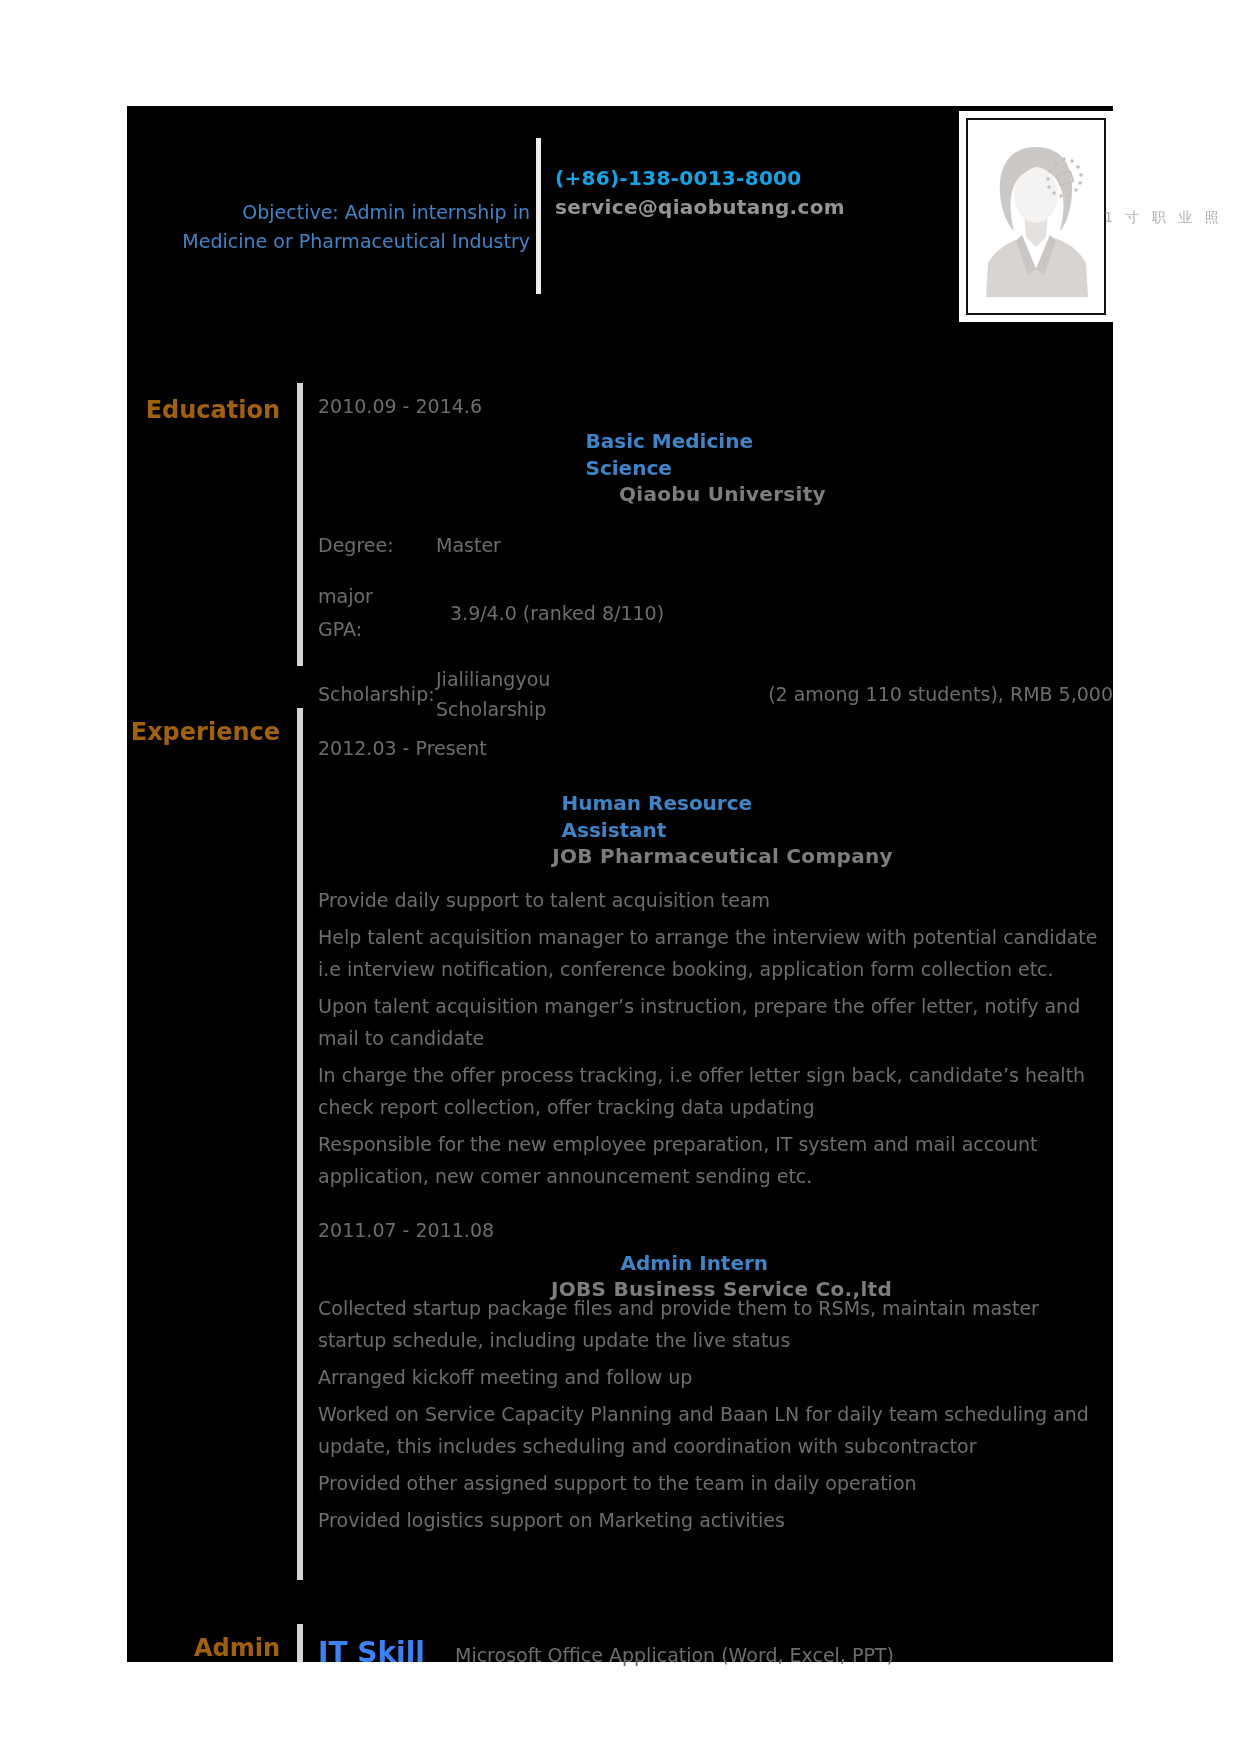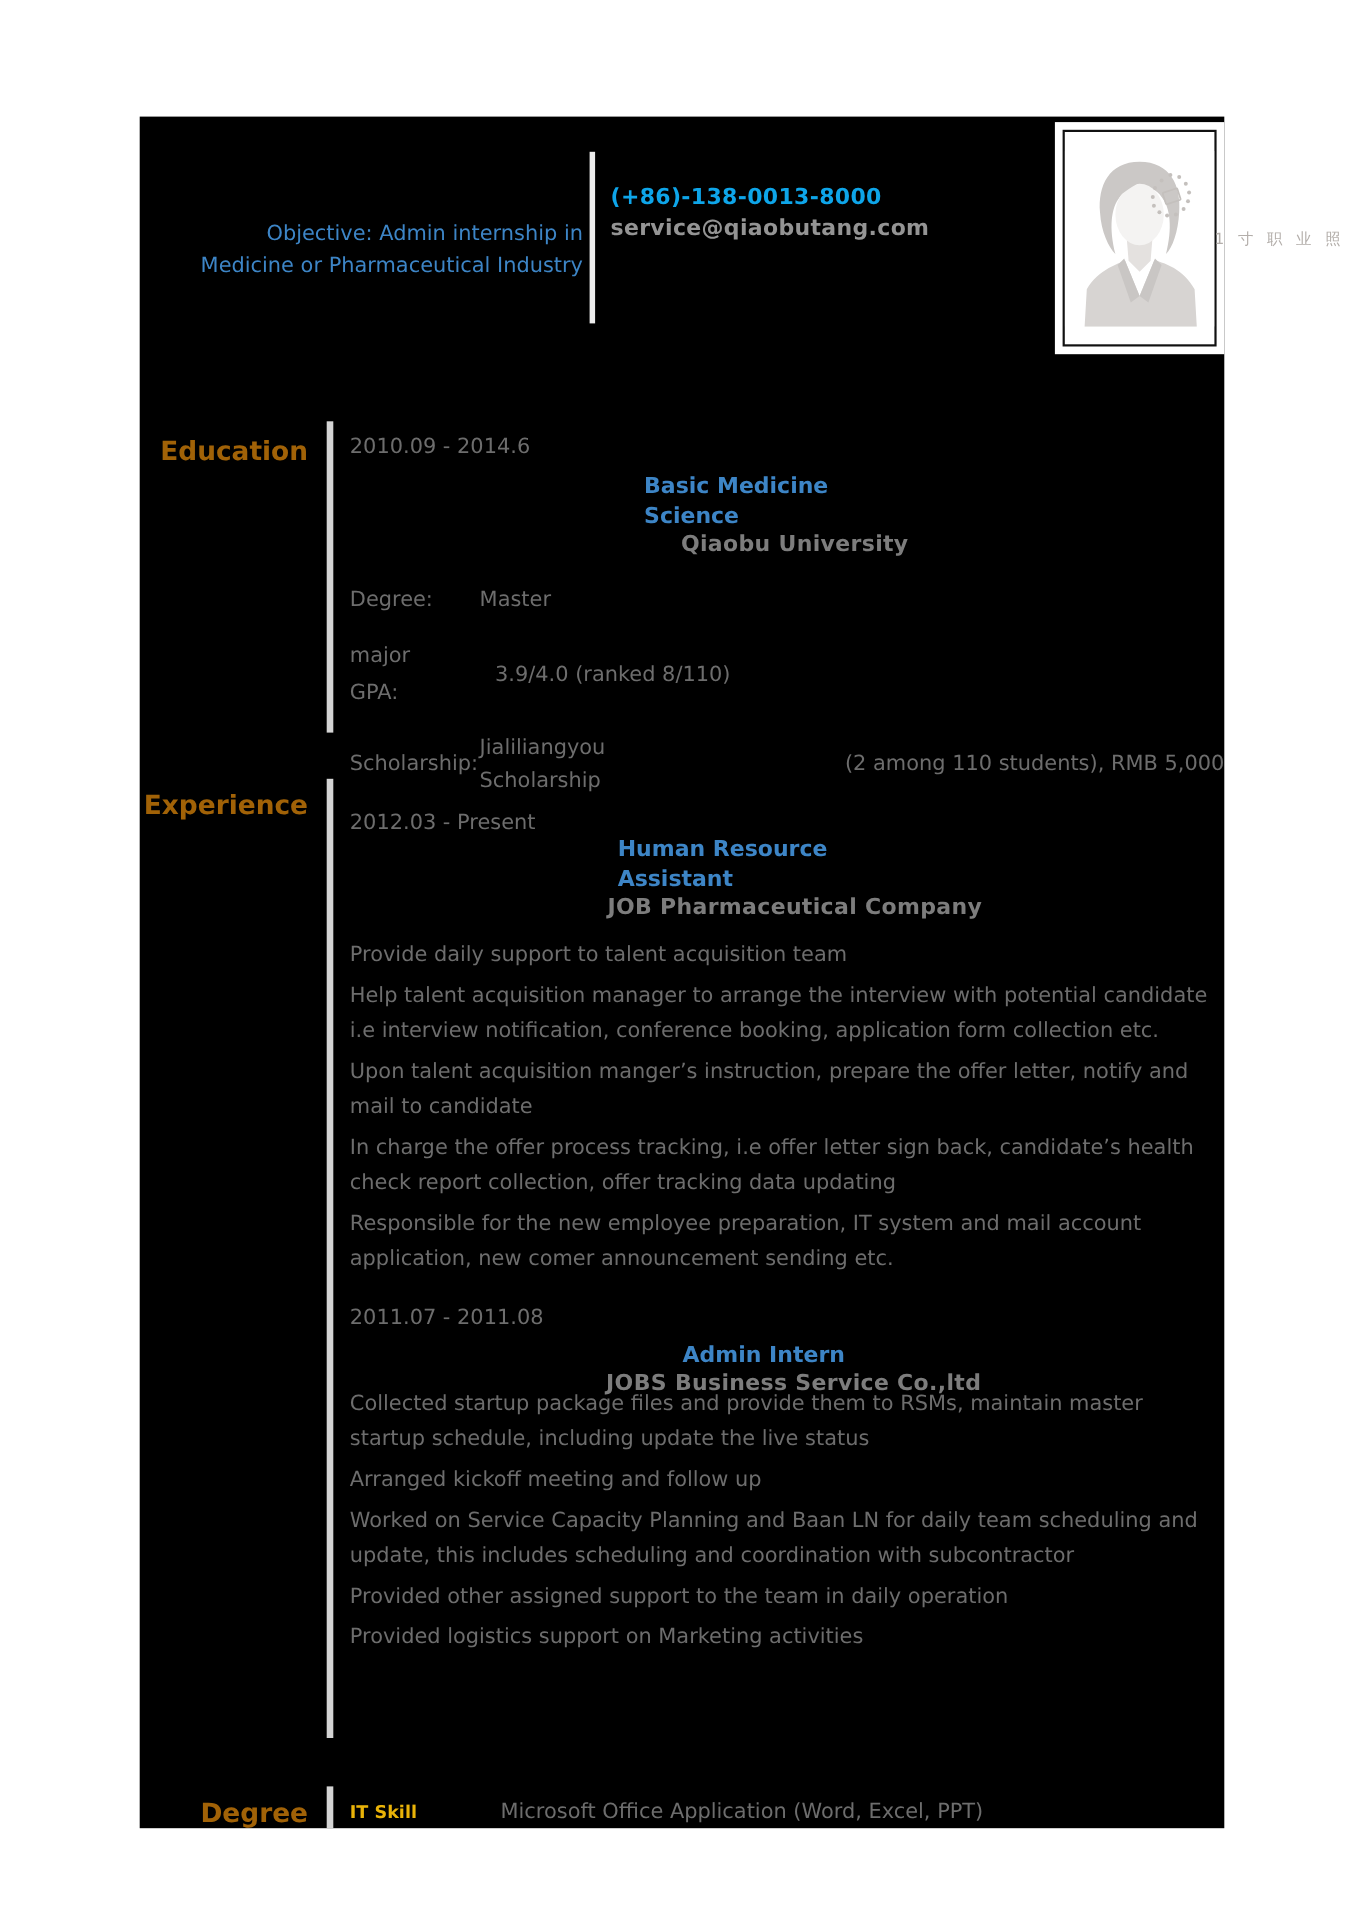--- a/index.html
+++ b/index.html
@@ -43,21 +43,21 @@
   
   .detail-row { display:flex; align-items:center; color:#6d6d6d; font-size:19px; line-height:30px; }
   .detail-label { width:118px; flex:none; }
   .two-line { line-height:33px; }
 
   
   .bullets p { color:#6d6d6d; font-size:19px; line-height:32px; margin-bottom:5px; }
 
   
   .skill-row { display:flex; align-items:baseline; }
-  .it-skill { color:#eab308; font-size:16px; font-weight:bold; width:137px; flex:none; }
+  .it-skill { color:#3b82f6; font-size:28px; font-weight:bold; width:137px; flex:none; }
 </style>
 </head>
 <body>
 
 <div class="sheet">
   <div class="resume">
 
     <div class="objective">Objective: Admin internship in Medicine or Pharmaceutical Industry</div>
     <div class="hdr-bar"></div>
     <div class="contact">
@@ -131,21 +131,21 @@
         <div class="detail-label">Scholarship:</div>
         <div style="width:160px;">Jialiliangyou Scholarship</div>
         <div style="margin-left:auto;">(2 among 110 students), RMB 5,000</div>
       </div>
     </div>
 
     <div class="sec-label" style="top:611px;">Experience</div>
     <div class="sec-bar" style="top:602px; height:872px;"></div>
     <div class="sec-content" style="top:632px;">
 
-      <div class="date" style="">2012.03 - Present</div>
+      <div class="date" style="margin-bottom:32px;">2012.03 - Present</div>
       <div class="title-row" style="margin-bottom:16px;">
         <div style="width:308px; flex:none;">
           <div class="deg-title" style="width:200px;">Human Resource Assistant</div>
         </div>
         <div class="sub-bar"></div>
         <div class="company">JOB Pharmaceutical Company</div>
       </div>
       <div class="bullets">
         <p>Provide daily support to talent acquisition team</p>
         <p>Help talent acquisition manager to arrange the interview with potential candidate i.e interview notification, conference booking, application form collection etc.</p>
@@ -164,21 +164,21 @@
       </div>
       <div class="bullets">
         <p>Collected startup package files and provide them to RSMs, maintain master startup schedule, including update the live status</p>
         <p>Arranged kickoff meeting and follow up</p>
         <p>Worked on Service Capacity Planning and Baan LN for daily team scheduling and update, this includes scheduling and coordination with subcontractor</p>
         <p>Provided other assigned support to the team in daily operation</p>
         <p>Provided logistics support on Marketing activities</p>
       </div>
     </div>
 
-    <div class="sec-label" style="top:1527px;">Degree</div>
+    <div class="sec-label" style="top:1527px;">Admin</div>
     <div class="sec-bar" style="top:1518px; height:38px;"></div>
     <div class="sec-content skill-row" style="top:1530px;">
       <div class="it-skill">IT Skill</div>
       <div class="body-text">Microsoft Office Application (Word, Excel, PPT)</div>
     </div>
 
   </div>
 </div>
 
 </body></html>

